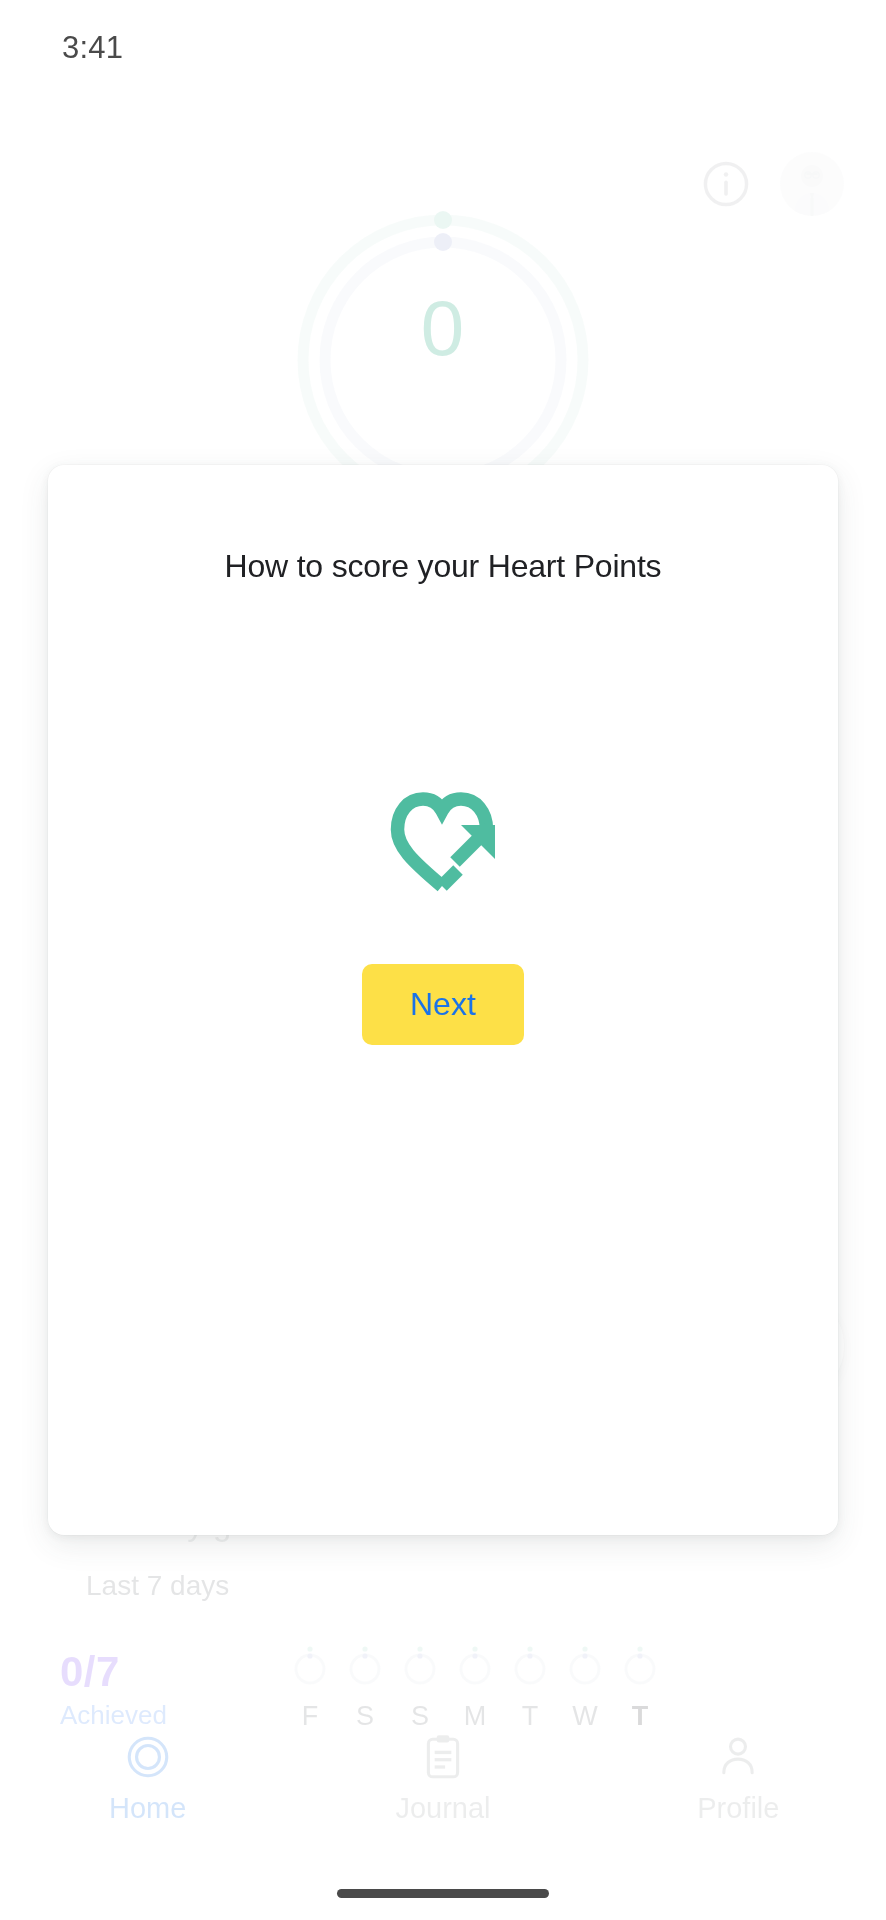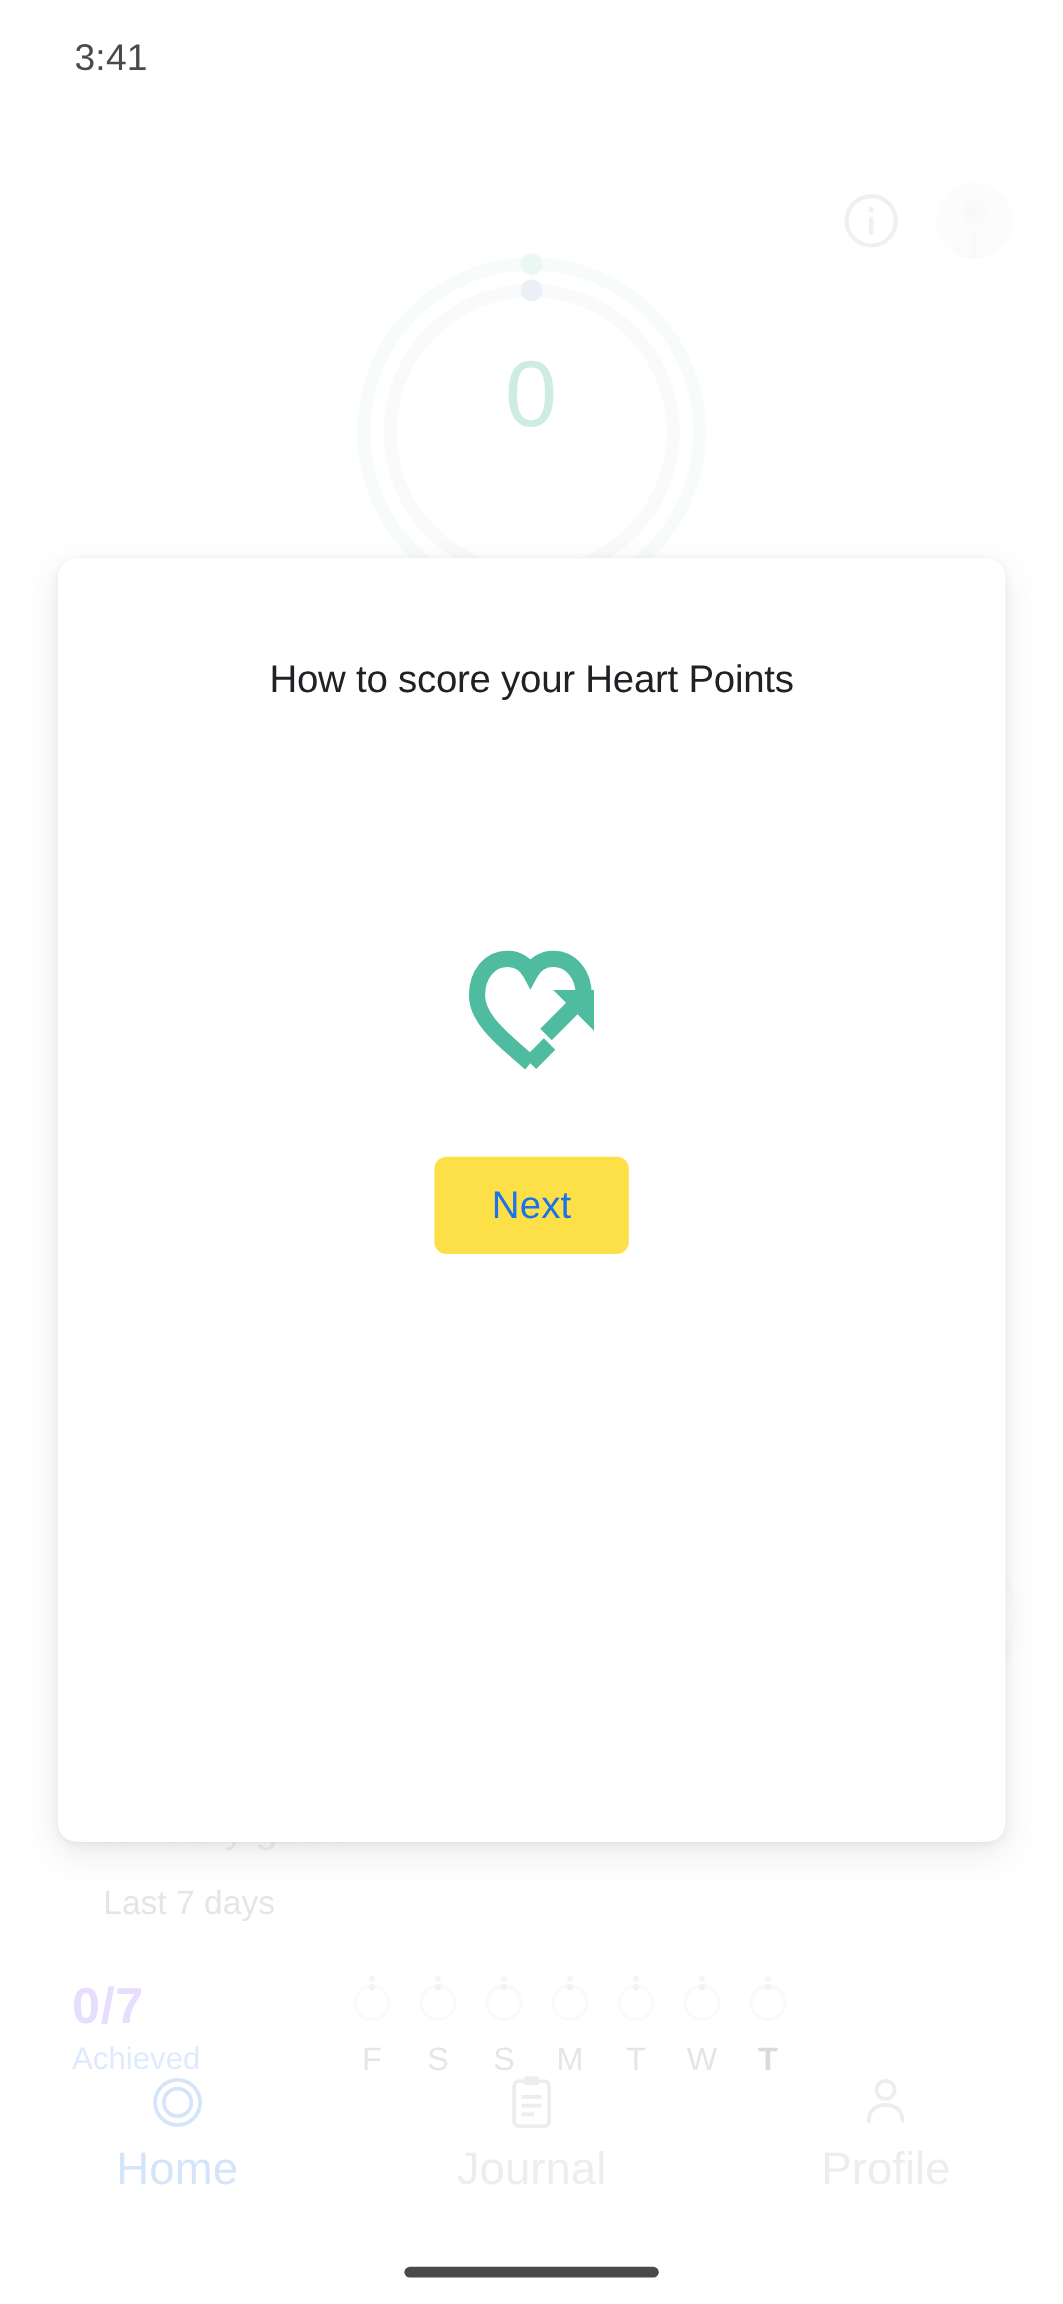--- a/index.html
+++ b/index.html
@@ -186,21 +186,21 @@
   .nav-item {
     flex: 1;
     display: flex;
     flex-direction: column;
     align-items: center;
     gap: 10px;
     opacity: 0.11;
   }
   .nav-item.active { opacity: 0.18; }
   .nav-label {
-    font-size: 38px;
+    font-size: 29px;
     color: #5f6368;
   }
   .nav-item.active .nav-label { color: #1a73e8; }
 
   .gesture-bar {
     position: absolute;
     left: 50%;
     bottom: 22px;
     transform: translateX(-50%);
     width: 212px;

